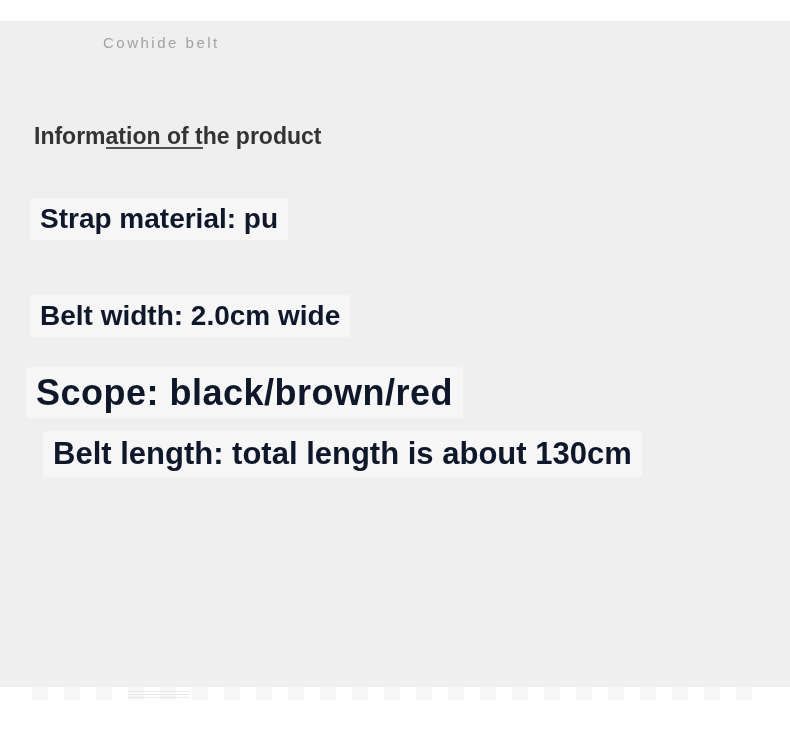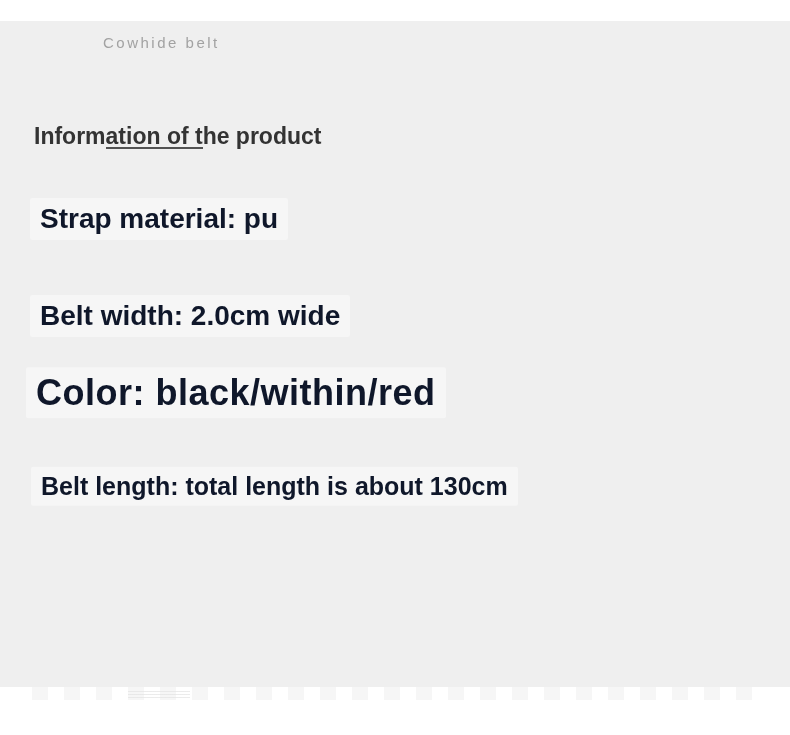--- a/index.html
+++ b/index.html
@@ -60,21 +60,21 @@
     white-space: nowrap;
     background: rgba(255, 255, 255, 0.42);
     padding: 5px 10px;
     border-radius: 2px;
     line-height: 1.15;
   }
   .spec-0 { left: 30px; top: 219px; font-size: 28px; }
   .spec-1 { left: 30px; top: 273px; font-size: 28px; margin-top: 43px; }
   .spec-2 { left: 28px; top: 332px; font-size: 31px; }
   .spec-3 { left: 26px; top: 393px; font-size: 36px; letter-spacing: 0.5px; }
-  .spec-4 { left: 31px; top: 454px; font-size: 25px; margin-top: 32px; }
+  .spec-4 { left: 43px; top: 454px; font-size: 31px; }
   .spec-5 { left: 20px; top: 513px; font-size: 23px; }
   .disclaimer {
     position: absolute;
     left: 34px;
     top: 604px;
     transform: translateY(-50%);
     font-size: 17px;
     font-weight: bold;
     color: #a5505a;
     white-space: nowrap;
@@ -108,21 +108,21 @@
 
   <h1 class="title">Information of the product</h1>
 
   <div class="title-underline"></div>
 
   <div class="spec spec-0">Strap material: pu</div>
 
   <div class="spec spec-1">Belt width: 2.0cm wide</div>
 
 
-  <div class="spec spec-3">Color: black/within/red</div>
+  <div class="spec spec-3">Scope: black/brown/red</div>
 
   <div class="spec spec-4">Belt length: total length is about 130cm</div>
 
 
 
   <div class="perforation"></div>
 
   <div class="microtext"></div>
 
 </div>

